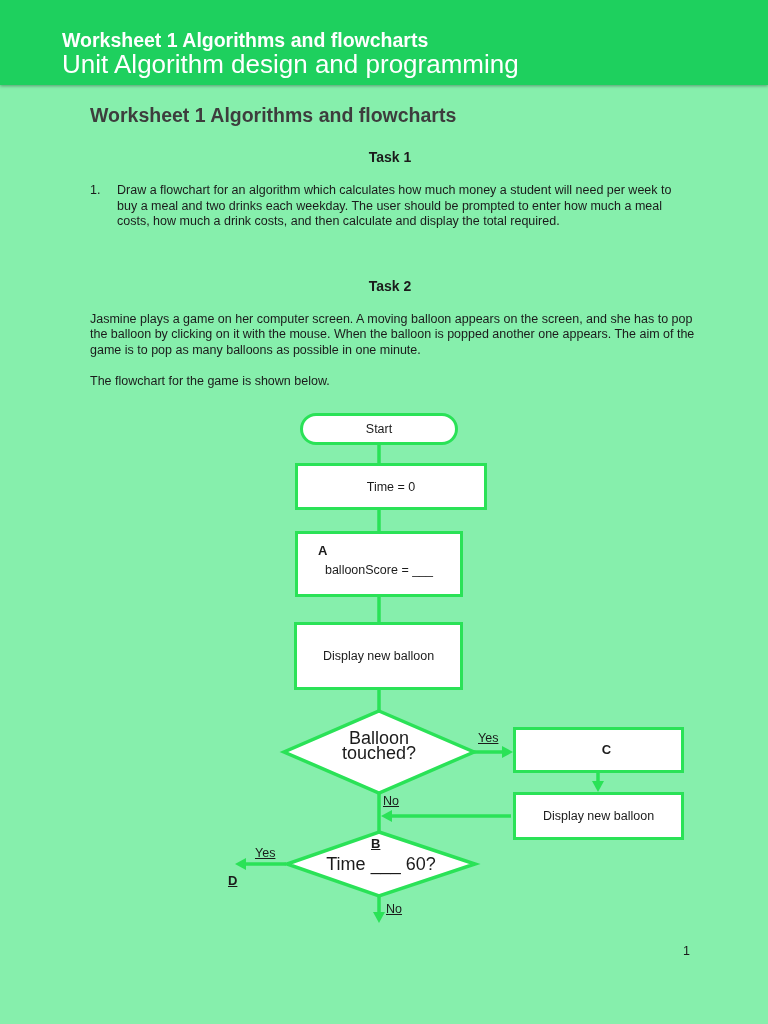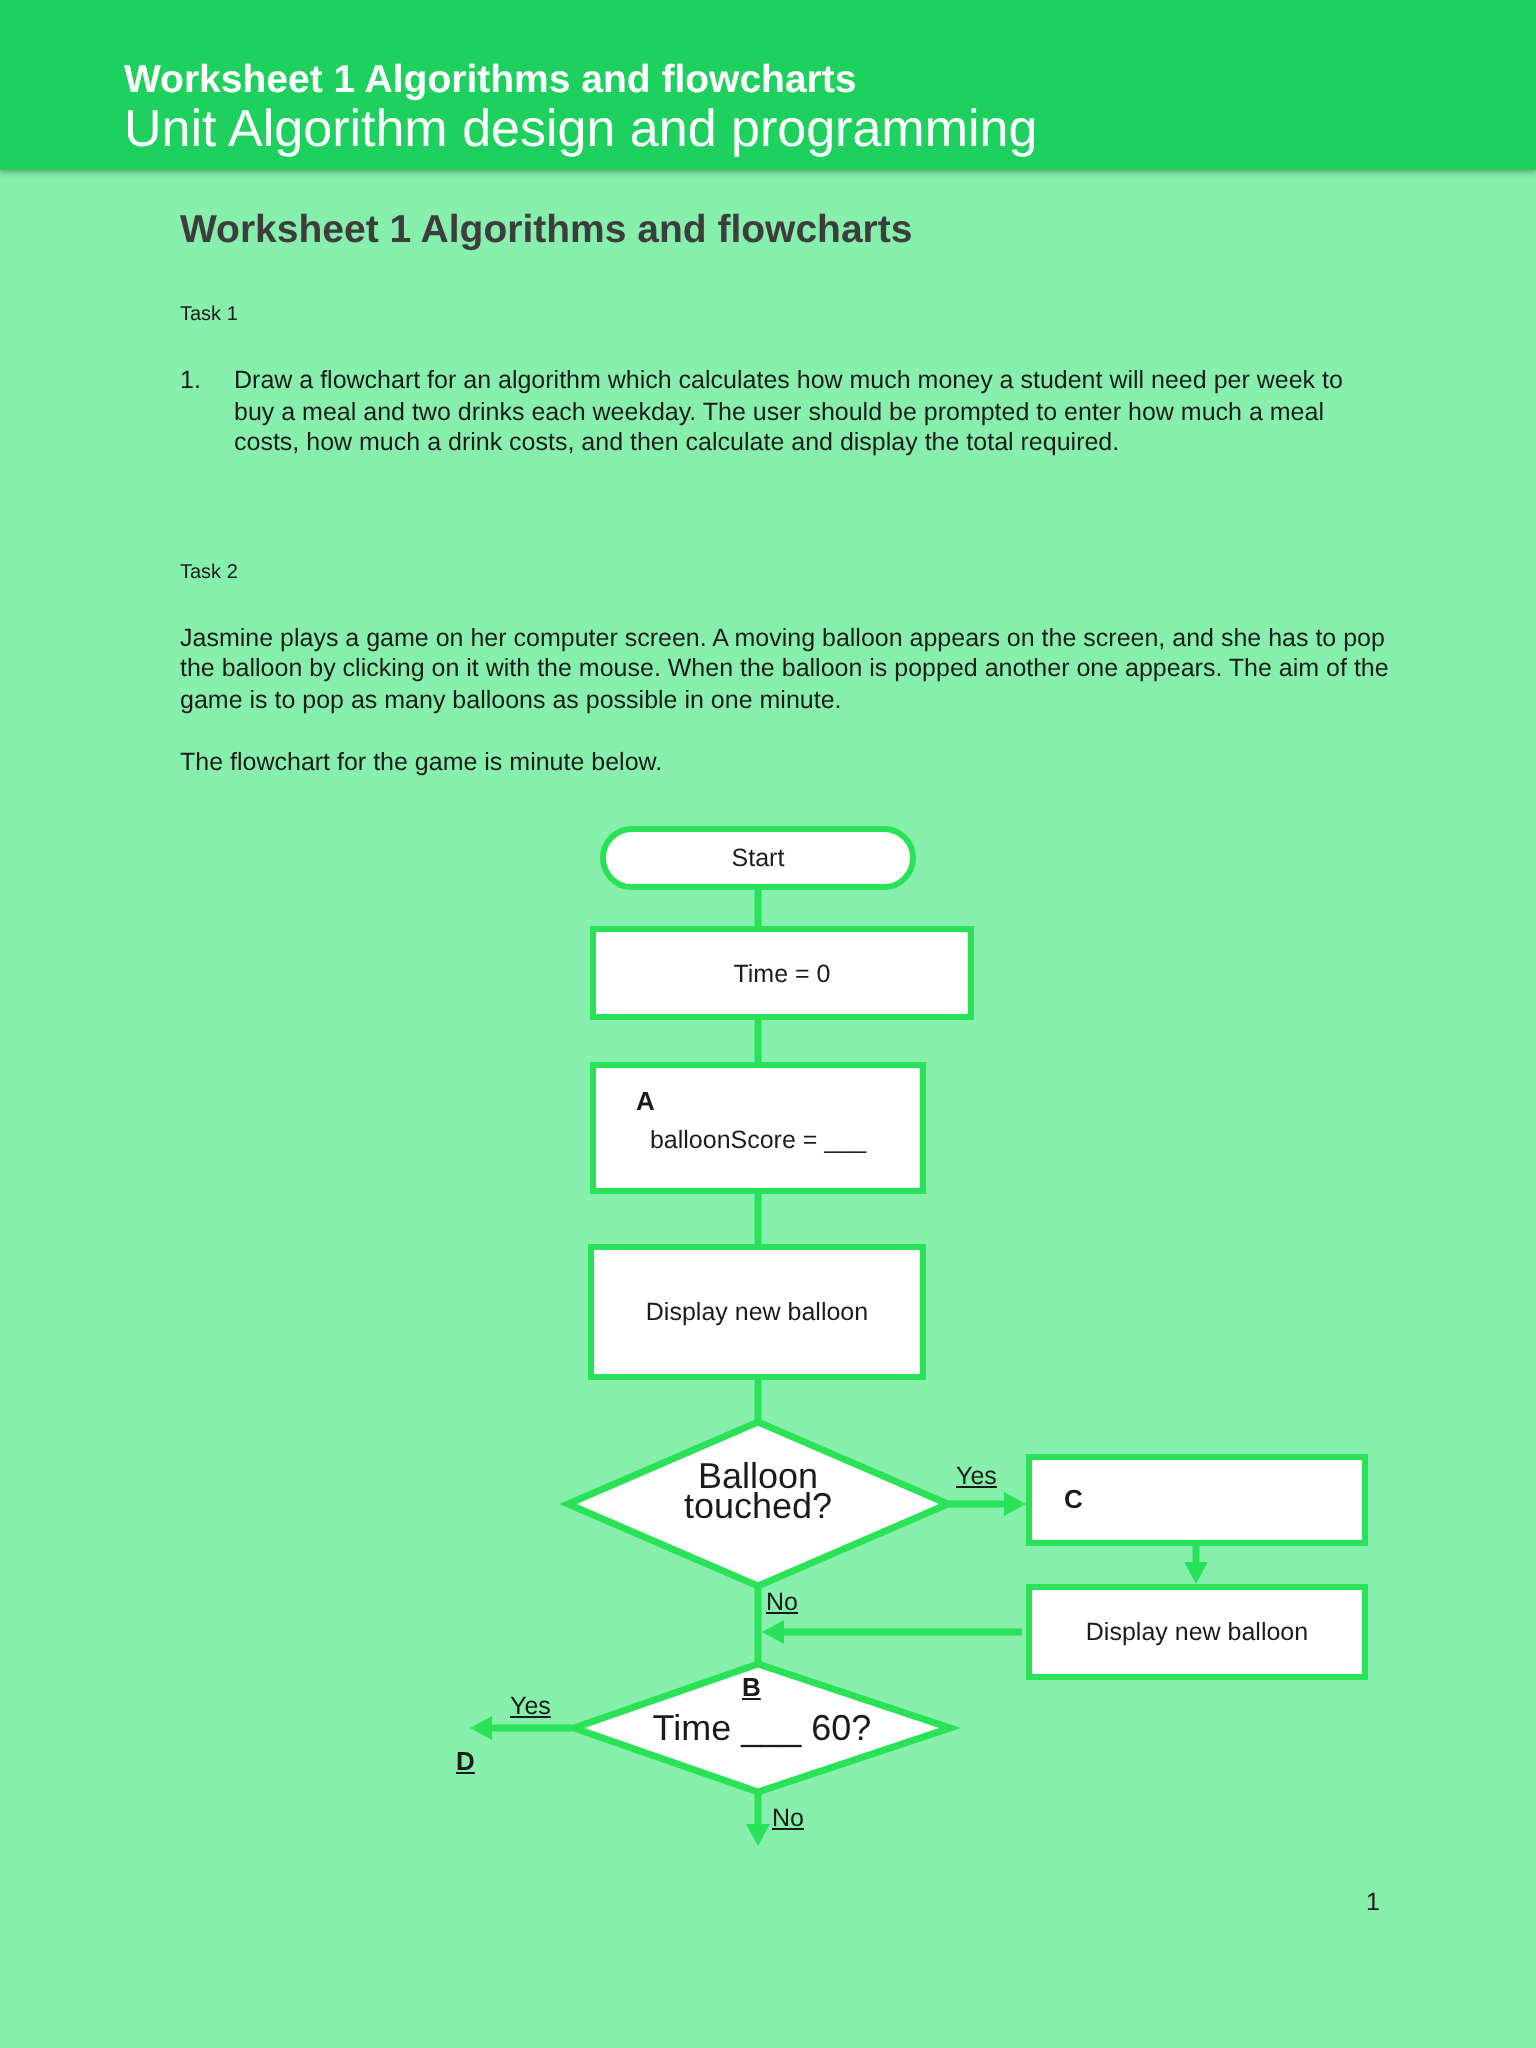--- a/index.html
+++ b/index.html
@@ -24,39 +24,39 @@
     background:var(--header-green);
     padding:28px 40px 0 62px;
     box-shadow:0 1px 3px rgba(0,0,0,.35);
     position:relative;z-index:2;
   }
   .banner .title{color:#fff;font-weight:bold;font-size:19.5px;line-height:24px;}
   .banner .subtitle{color:#fff;font-size:26px;line-height:24px;font-weight:normal;}
   
   .content{padding:0 78px 0 90px;position:relative;z-index:1;}
   .doc-heading{margin-top:18px;font-size:19.5px;font-weight:bold;color:var(--h1);line-height:24px;}
-  .task-heading{margin-top:21px;font-size:10px;font-weight:normal;color:var(--text);line-height:19px;}
+  .task-heading{margin-top:21px;font-size:14px;font-weight:bold;color:var(--text);line-height:19px;text-align:center;}
   .body-text{font-size:12.5px;line-height:15.6px;color:var(--text);}
   .task1-item{margin-top:16px;display:flex;width:600px;}
   .task1-item .num{width:27px;flex:none;}
   .task1-item .item-text{width:573px;}
   .task2-para{margin-top:16px;width:618px;}
   .task2-caption{margin-top:15px;width:618px;}
   #task2-heading{margin-top:47px;}
   
   .flow-svg{position:absolute;left:0;top:0;width:768px;height:1024px;z-index:0;pointer-events:none;}
   .flow-svg line{stroke:var(--flow-green);stroke-width:3.5;}
   .flow-svg .diamond{fill:#ffffff;stroke:var(--flow-green);stroke-width:3.5;}
   .flow-svg .arrowhead{fill:var(--flow-green);stroke:none;}
   .node{
     position:absolute;z-index:1;background:#ffffff;
     border:3.5px solid var(--flow-green);
     font-size:12.5px;color:var(--text);
     display:flex;align-items:center;justify-content:center;
-    text-align:left;
+    text-align:center;
   }
   .stadium{left:300px;top:413px;width:158px;height:32px;border-radius:16px;}
   .box-time{left:295px;top:463px;width:192px;height:47px;}
   .box-a{left:295px;top:531px;width:168px;height:66px;display:block;padding-top:9px;text-align:left;}
   .box-a .corner-label{font-weight:bold;font-size:13px;padding-left:20px;}
   .box-a .score-line{margin-top:5px;text-align:center;}
   .box-display1{left:294px;top:622px;width:169px;height:68px;}
   .box-c{left:513px;top:727px;width:171px;height:46px;display:block;}
   .box-c .corner-label{font-weight:bold;font-size:13px;padding-left:16px;line-height:39px;}
   .box-display2{left:513px;top:792px;width:171px;height:48px;}
@@ -115,21 +115,21 @@
     <div class="doc-heading">Worksheet 1 Algorithms and flowcharts</div>
 
     <div class="task-heading">Task 1</div>
     <div class="task1-item body-text">
       <span class="num">1.</span>
       <span class="item-text">Draw a flowchart for an algorithm which calculates how much money a student will need per week to buy a meal and two drinks each weekday. The user should be prompted to enter how much a meal costs, how much a drink costs, and then calculate and display the total required.</span>
     </div>
 
     <div class="task-heading" id="task2-heading">Task 2</div>
     <div class="task2-para body-text">Jasmine plays a game on her computer screen. A moving balloon appears on the screen, and she has to pop the balloon by clicking on it with the mouse. When the balloon is popped another one appears. The aim of the game is to pop as many balloons as possible in one minute.</div>
-    <div class="task2-caption body-text">The flowchart for the game is minute below.</div>
+    <div class="task2-caption body-text">The flowchart for the game is shown below.</div>
   </div>
 
   <div class="node stadium">
     <span>Start</span>
   </div>
 
   <div class="node box-time">
     <span>Time = 0</span>
   </div>
 

